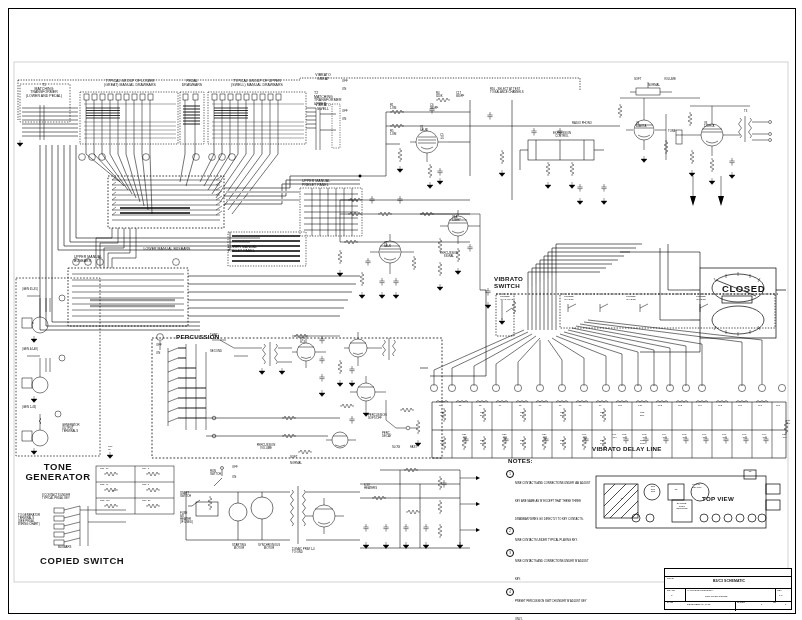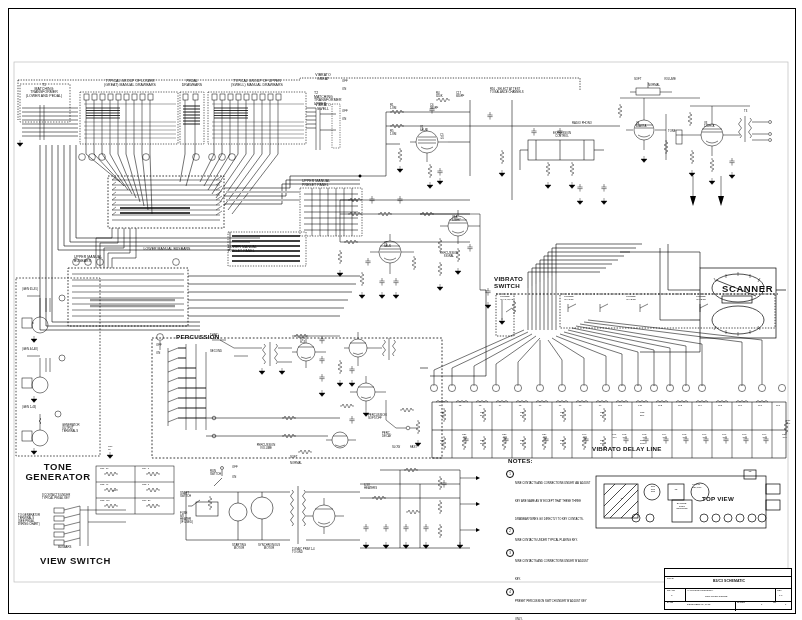--- a/index.html
+++ b/index.html
@@ -1072,21 +1072,21 @@
 
   <div class="lbl big ctr" style="left:20px;top:462px;width:76px;">TONE
 GENERATOR</div>
   <div class="lbl tiny" style="left:22px;top:288px;">(GEN 65-91)</div>
   <div class="lbl tiny" style="left:22px;top:348px;">(GEN 44-48)</div>
   <div class="lbl tiny" style="left:22px;top:406px;">(GEN 1-43)</div>
   <div class="lbl tiny" style="left:62px;top:424px;">GENERATOR
 OUTPUT
 TERMINALS</div>
 
-  <div class="lbl big" style="left:40px;top:556px;">VIEW SWITCH</div>
+  <div class="lbl big" style="left:40px;top:556px;">COPIED SWITCH</div>
   <div class="lbl tiny" style="left:42px;top:494px;">8 CONTACTS UNDER
 TYPICAL PEDAL KEY</div>
   <div class="lbl tiny" style="left:18px;top:514px;">TO GENERATOR
 TERMINALS
 (SEE PEDAL
 WIRING CHART)</div>
   <div class="lbl tiny" style="left:58px;top:546px;">BUSBARS</div>
 
   <div class="lbl tiny" style="left:210px;top:470px;">RUN
 SWITCH</div>
@@ -1110,21 +1110,21 @@
   <div class="lbl med" style="left:494px;top:276px;">VIBRATO
 SWITCH</div>
   <div class="lbl xtiny" style="left:500px;top:296px;">CLOSED
 IN V1,V2,V3</div>
   <div class="lbl xtiny" style="left:564px;top:296px;">CLOSED
 IN V1/C1</div>
   <div class="lbl xtiny" style="left:626px;top:296px;">CLOSED
 IN V2/C2</div>
   <div class="lbl xtiny" style="left:696px;top:296px;">CLOSED
 IN V3/C3</div>
-  <div class="lbl big" style="left:722px;top:284px;">SCANNER</div>
+  <div class="lbl big" style="left:722px;top:284px;">CLOSED</div>
   <div class="lbl med" style="left:592px;top:446px;">VIBRATO DELAY LINE</div>
 
   <div id="tap-nums">
       <div class="lbl xtiny ctr" style="left: 428px; top: 385px; width: 12px;">1</div>
       <div class="lbl xtiny ctr" style="left: 446px; top: 385px; width: 12px;">2</div>
       <div class="lbl xtiny ctr" style="left: 468px; top: 385px; width: 12px;">3</div>
       <div class="lbl xtiny ctr" style="left: 490px; top: 385px; width: 12px;">4</div>
       <div class="lbl xtiny ctr" style="left: 512px; top: 385px; width: 12px;">5</div>
       <div class="lbl xtiny ctr" style="left: 534px; top: 385px; width: 12px;">6</div>
       <div class="lbl xtiny ctr" style="left: 556px; top: 385px; width: 12px;">7</div>

